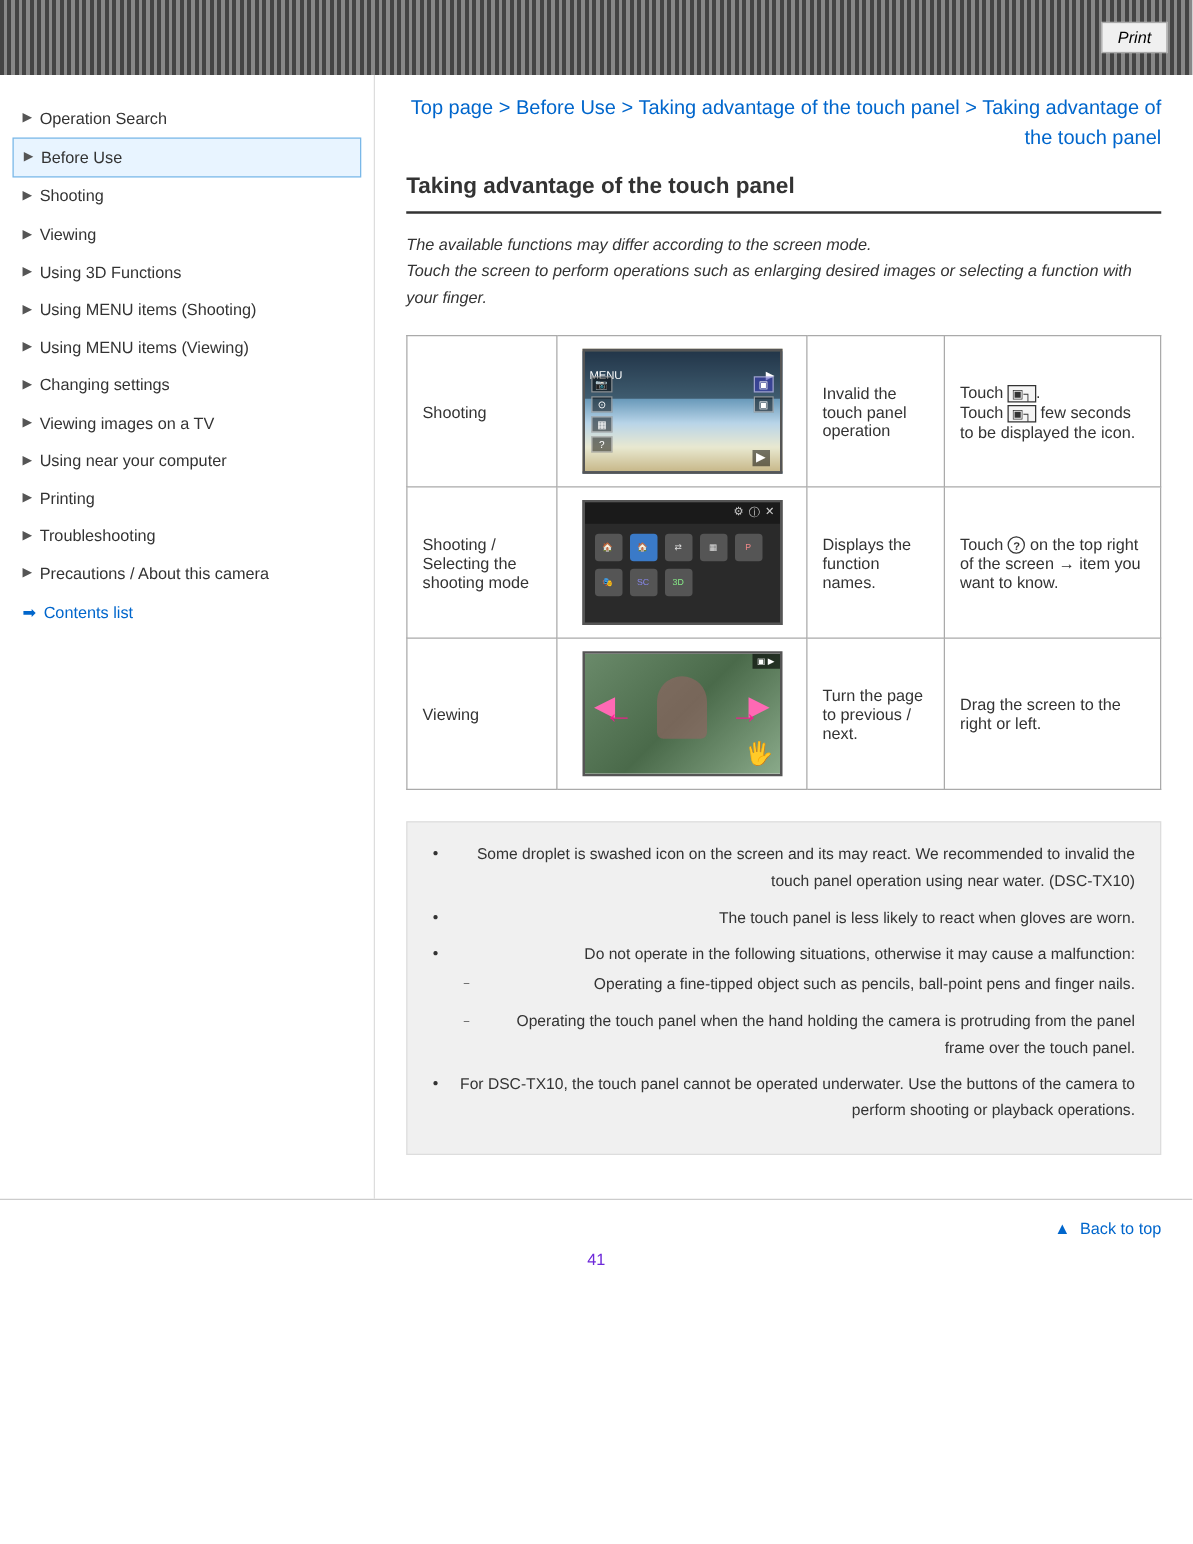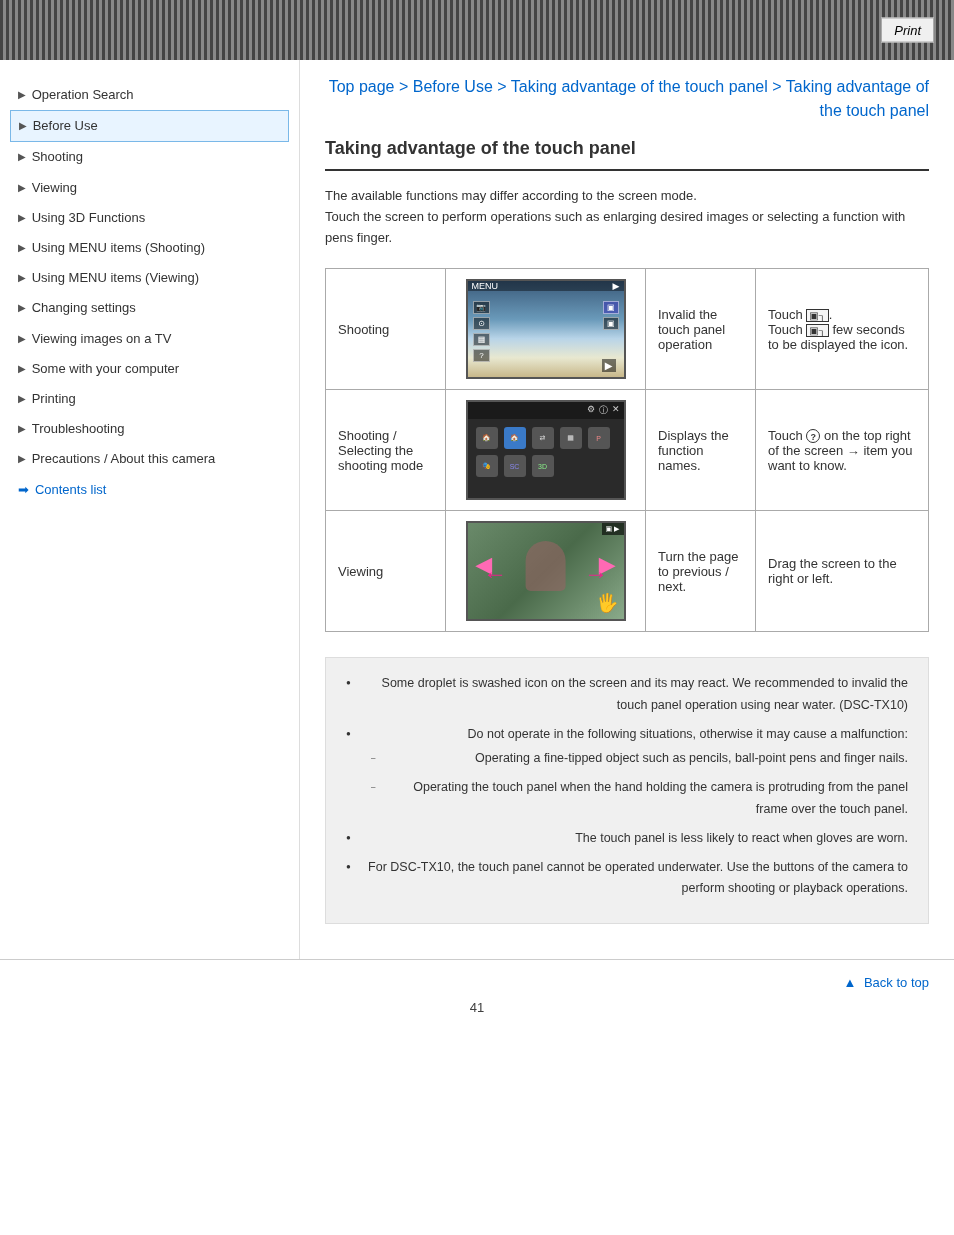--- a/index.html
+++ b/index.html
@@ -95,20 +95,21 @@
       margin-bottom: 15px;
       padding-bottom: 10px;
       border-bottom: 2px solid #333;
     }
 
     
     .description {
       margin-bottom: 20px;
       font-size: 13px;
       line-height: 1.6;
+      font-style: italic;
     }
 
     
     .info-table {
       width: 100%;
       border-collapse: collapse;
       margin-bottom: 25px;
       font-size: 13px;
     }
     .info-table th, .info-table td {
@@ -139,21 +140,21 @@
       height: 100px;
       position: relative;
       border: 2px solid #555;
       margin: 0 auto;
     }
     .camera-screen .top-bar {
       display: flex;
       justify-content: space-between;
       font-size: 9px;
       color: white;
-      padding: 0 4px;
+      padding: 14px 4px;
       background: rgba(0,0,0,0.4);
     }
     .icon-box {
       background: rgba(0,0,0,0.5);
       color: white;
       font-size: 9px;
       padding: 1px 3px;
       border: 1px solid rgba(255,255,255,0.5);
     }
 
@@ -276,21 +277,21 @@
     }
     .copyright {
       text-align: center;
       font-size: 13px;
       color: #333;
       margin-bottom: 15px;
     }
     .page-number {
       text-align: center;
       font-size: 13px;
-      color: #404040;
+      color: #6d28d9;
     }
 
     .inline-icon {
       display: inline-block;
       border: 1px solid #333;
       padding: 0 2px;
       font-size: 10px;
       background: #f5f5f5;
     }
   </style>
@@ -336,21 +337,21 @@
     <div class="sidebar-item">
       <span class="arrow">▶</span>
       <span>Changing settings</span>
     </div>
     <div class="sidebar-item">
       <span class="arrow">▶</span>
       <span>Viewing images on a TV</span>
     </div>
     <div class="sidebar-item">
       <span class="arrow">▶</span>
-      <span>Some with your computer</span>
+      <span>Using near your computer</span>
     </div>
     <div class="sidebar-item">
       <span class="arrow">▶</span>
       <span>Printing</span>
     </div>
     <div class="sidebar-item">
       <span class="arrow">▶</span>
       <span>Troubleshooting</span>
     </div>
     <div class="sidebar-item">
@@ -373,21 +374,21 @@
       <span> &gt; </span>
       <a>Taking advantage of the touch panel</a>
       <span> &gt; </span>
       <a>Taking advantage of the touch panel</a>
     </div>
 
     <div class="page-title">Taking advantage of the touch panel</div>
 
     <div class="description">
       <p>The available functions may differ according to the screen mode.</p>
-      <p>Touch the screen to perform operations such as enlarging desired images or selecting a function with pens finger.</p>
+      <p>Touch the screen to perform operations such as enlarging desired images or selecting a function with your finger.</p>
     </div>
 
     <table class="info-table">
       <colgroup>
         <col style="width:120px">
         <col style="width:190px">
         <col style="width:110px">
         <col>
       </colgroup>
       <tbody>
@@ -488,28 +489,28 @@
           <td class="action-cell">
             <span>Drag the screen to the right or left.</span>
           </td>
         </tr>
       </tbody>
     </table>
 
     <div class="notes-box">
       <ul>
         <li>Some droplet is swashed icon on the screen and its may react. We recommended to invalid the touch panel operation using near water. (DSC-TX10)</li>
+        <li>The touch panel is less likely to react when gloves are worn.</li>
         <li>
           <span>Do not operate in the following situations, otherwise it may cause a malfunction:</span>
           <ul class="sub-list">
             <li>Operating a fine-tipped object such as pencils, ball-point pens and finger nails.</li>
             <li>Operating the touch panel when the hand holding the camera is protruding from the panel frame over the touch panel.</li>
           </ul>
         </li>
-        <li>The touch panel is less likely to react when gloves are worn.</li>
         <li>For DSC-TX10, the touch panel cannot be operated underwater. Use the buttons of the camera to perform shooting or playback operations.</li>
       </ul>
     </div>
 
   </div>
 </div>
 
 <div class="footer-area">
   <div class="back-to-top">
     <span class="back-to-top-icon">▲</span>

